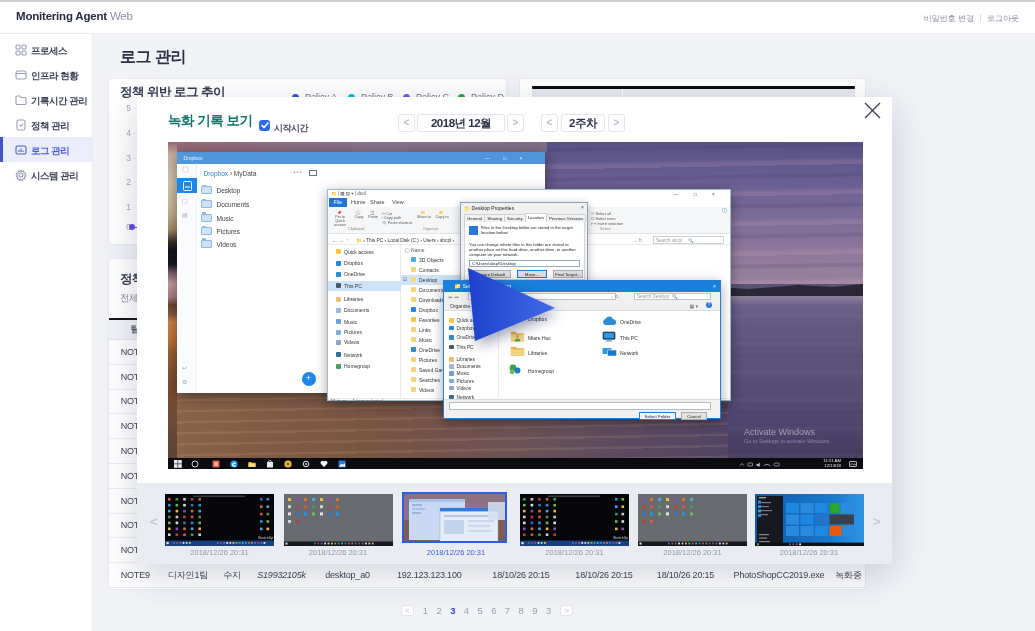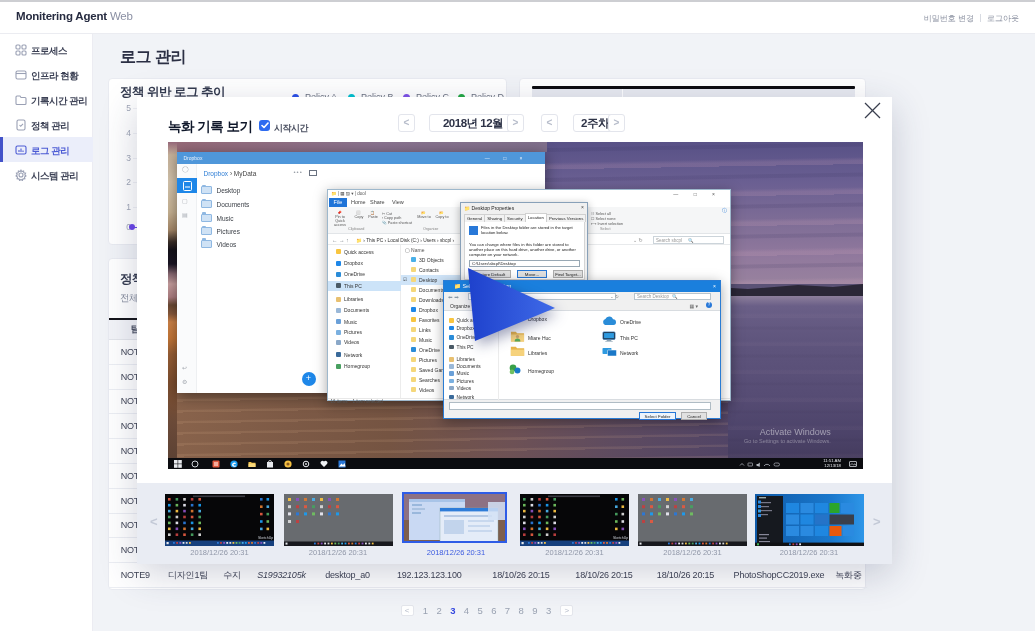--- a/index.html
+++ b/index.html
@@ -46,40 +46,40 @@
 #thead div { font-size:9px; color:#4a4f60; font-weight:bold; }
 .c1{width:52.5px;} .c2{width:53px;} .c3{width:35px;} .c4{width:64px;font-style:italic;} .c5{width:68px;} .c6{width:95.5px;}
 .c7{width:88px;} .c8{width:78px;} .c9{width:85px;} .c10{width:102px;} .c11{width:37px;}
 
 #pag { position:absolute; left:0; top:601px; width:974px; text-align:center; z-index:1; }
 #pag span { display:inline-block; font-size:9.5px; color:#9aa2b2; margin:0 4.2px; vertical-align:middle; }
 #pag .cur { color:#3347e0; font-weight:bold; }
 #pag .pbtn { width:13px; height:11px; line-height:10px; background:#fff; border:1px solid #e4e6ec; border-radius:2px; color:#b6bcca; font-size:8px; margin:0 5px; }
 
 #modal { position:absolute; left:137px; top:97px; width:755px; height:467px; background:#fff; box-shadow:0 10px 35px rgba(40,50,90,0.22); z-index:10; }
-#mttl { position:absolute; left:31px; top:21px; font-size:13.5px; letter-spacing:-1px; font-weight:bold; color:#0f172a; letter-spacing:-0.5px; }
+#mttl { position:absolute; left:31px; top:15px; font-size:13.5px; letter-spacing:-1px; font-weight:bold; color:#0f766e; letter-spacing:-0.5px; }
 #chk { position:absolute; left:122px; top:23px; width:11px; height:11px; background:#2e6bf0; border-radius:3px; }
 #chk svg { position:absolute; left:1.5px; top:2px; }
 #chklb { position:absolute; left:137px; top:25px; font-size:9px; color:#4a4f60; font-weight:bold; letter-spacing:-0.5px; }
 .navb { position:absolute; top:17px; height:18px; background:#fff; border:1px solid #e3e5ec; border-radius:3px; text-align:center; }
 .navb.arr { width:17px; color:#b6bcca; font-size:10px; line-height:16px; font-weight:bold; }
-.navb.box { line-height:17px; font-size:11.5px; font-weight:bold; color:#2e3347; letter-spacing:-0.5px;margin-left:12px; }
+.navb.box { line-height:17px; font-size:11.5px; font-weight:bold; color:#2e3347; letter-spacing:-0.5px; }
 #mclose { position:absolute; right:11px; top:5px; width:17px; height:17px; }
 
 #vid { position:absolute; left:31px; top:45px; width:695px; height:327px; overflow:hidden; background:#5b5276; }
 #vid .abs { position:absolute; }
 #sky { left:0; top:0; width:695px; height:142px; background:linear-gradient(to bottom,#585186 0,#6a5f92 40px,#7e6d96 80px,#91799d 115px,#98829e 142px); }
 #skyst { left:0; top:0; width:695px; height:142px; background:repeating-linear-gradient(-1deg, rgba(225,175,195,0.16) 0 3.5px, rgba(0,0,0,0) 7px 17px, rgba(45,40,85,0.12) 18px 21px, rgba(0,0,0,0) 22px 30px); }
 #mtn { left:380px; top:141px; width:315px; height:15px; }
 #water { left:0; top:154px; width:695px; height:162px; background:linear-gradient(to bottom,#8d7f9c 0,#6a5f87 10px,#5f557d 45px,#564c74 100px,#4b4268 140px,#453c5e 162px); }
 #waterst { left:0; top:160px; width:695px; height:156px; background:repeating-linear-gradient(0deg, rgba(235,200,212,0.035) 0 3px, rgba(0,0,0,0) 5px 16px, rgba(20,15,40,0.04) 17px 19px, rgba(0,0,0,0) 20px 28px); }
 #brown { left:0; top:228px; width:560px; height:88px; background:linear-gradient(97deg,#8a644c 0,#7d5a46 22%,#755442 40%,#6d5155 62%,#5e4b60 80%,#514466 100%); }
 #brownst { left:0; top:228px; width:560px; height:88px; background:repeating-linear-gradient(-1deg, rgba(235,190,150,0.12) 0 2px, rgba(0,0,0,0) 3px 11px); }
 #lsliver { left:0; top:0; width:9px; height:316px; background:linear-gradient(to bottom,#96687a 0,#c9b49c 13px,#d8c8b0 40px,#cbb696 70px,#a88a6a 88px,#3a2e28 100px,#15121a 108px,#1a1524 122px,#8a6a74 132px,#c9a0a0 142px,#b08084 155px,#6b4a34 163px,#8a5a3c 172px,#d08448 180px,#c87838 196px,#9a6036 212px,#805030 240px,#6b4a38 280px,#5d4234 316px); }
-#actw { left:576px; top:285px; color:rgba(255,255,255,0.48); font-size:9px;text-align:right; }
+#actw { left:576px; top:285px; color:rgba(255,255,255,0.48); font-size:9px; }
 #actw div { font-size:5.5px; color:rgba(255,255,255,0.35); margin-top:1px; }
 #tbar { left:0; top:316px; width:695px; height:11.5px; background:#0b0c10; }
 .tic { position:absolute; top:2px; width:8px; height:8px; }
 #clock { position:absolute; right:22px; top:1px; color:#e8eaee; font-size:4.3px; line-height:4.8px; text-align:right; }
 #notif { position:absolute; right:6px; top:2.5px; width:8px; height:6px; }
 
 #dbx { left:8.5px; top:10px; width:368px; height:241px; background:#fff; box-shadow:0 3px 14px rgba(0,0,0,0.45); }
 #dbx .tb { position:absolute; left:0; top:0; width:100%; height:12px; background:#4f97da; }
 #dbx .tb span { position:absolute; left:7px; top:3px; font-size:5px; color:#eaf2fb; }
 #dbx .tb .wc { position:absolute; left:auto; right:16px; top:3px; font-size:5px; color:#e8f0fa; letter-spacing:6px; }

